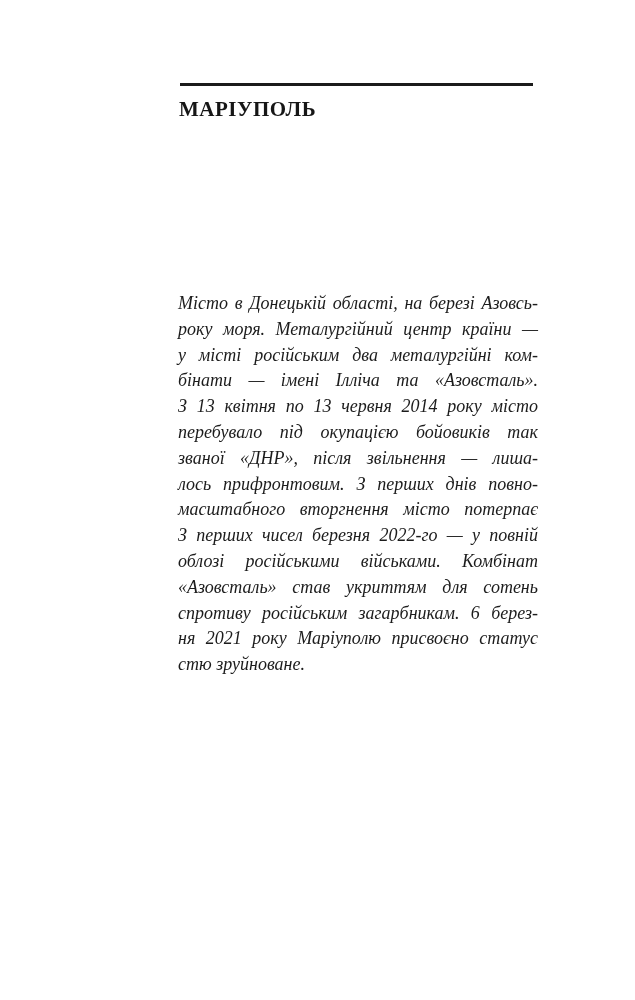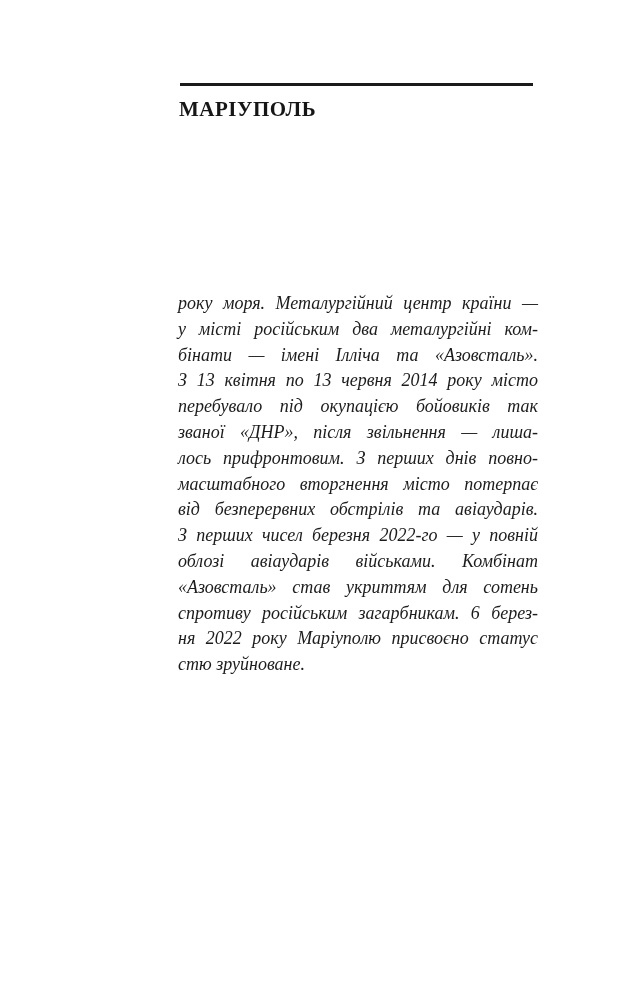--- a/index.html
+++ b/index.html
@@ -65,32 +65,32 @@
 </head>
 <body>
 
 <div class="page">
 
   <div class="rule"></div>
 
   <h1 class="chapter-title" style="margin:0;">МАРІУПОЛЬ</h1>
 
   <div class="body-text">
+    <div class="line">Місто в Донецькій області, на березі Азовсь-</div>
     <div class="line">року моря. Металургійний центр країни —</div>
     <div class="line">у місті російським два металургійні ком-</div>
     <div class="line">бінати — імені Ілліча та «Азовсталь».</div>
     <div class="line">З 13 квітня по 13 червня 2014 року місто</div>
     <div class="line">перебувало під окупацією бойовиків так</div>
     <div class="line">званої «ДНР», після звільнення — лиша-</div>
     <div class="line">лось прифронтовим. З перших днів повно-</div>
     <div class="line">масштабного вторгнення місто потерпає</div>
-    <div class="line">від безперервних обстрілів та авіаударів.</div>
     <div class="line">З перших чисел березня 2022-го — у повній</div>
-    <div class="line">облозі авіаударів військами. Комбінат</div>
+    <div class="line">облозі російськими військами. Комбінат</div>
     <div class="line">«Азовсталь» став укриттям для сотень</div>
     <div class="line">спротиву російським загарбникам. 6 берез-</div>
-    <div class="line">ня 2022 року Маріуполю присвоєно статус</div>
+    <div class="line">ня 2021 року Маріуполю присвоєно статус</div>
     <div class="line last">стю зруйноване.</div>
   </div>
 
   <div class="page-number">17</div>
 
 </div>
 
 </body></html>

